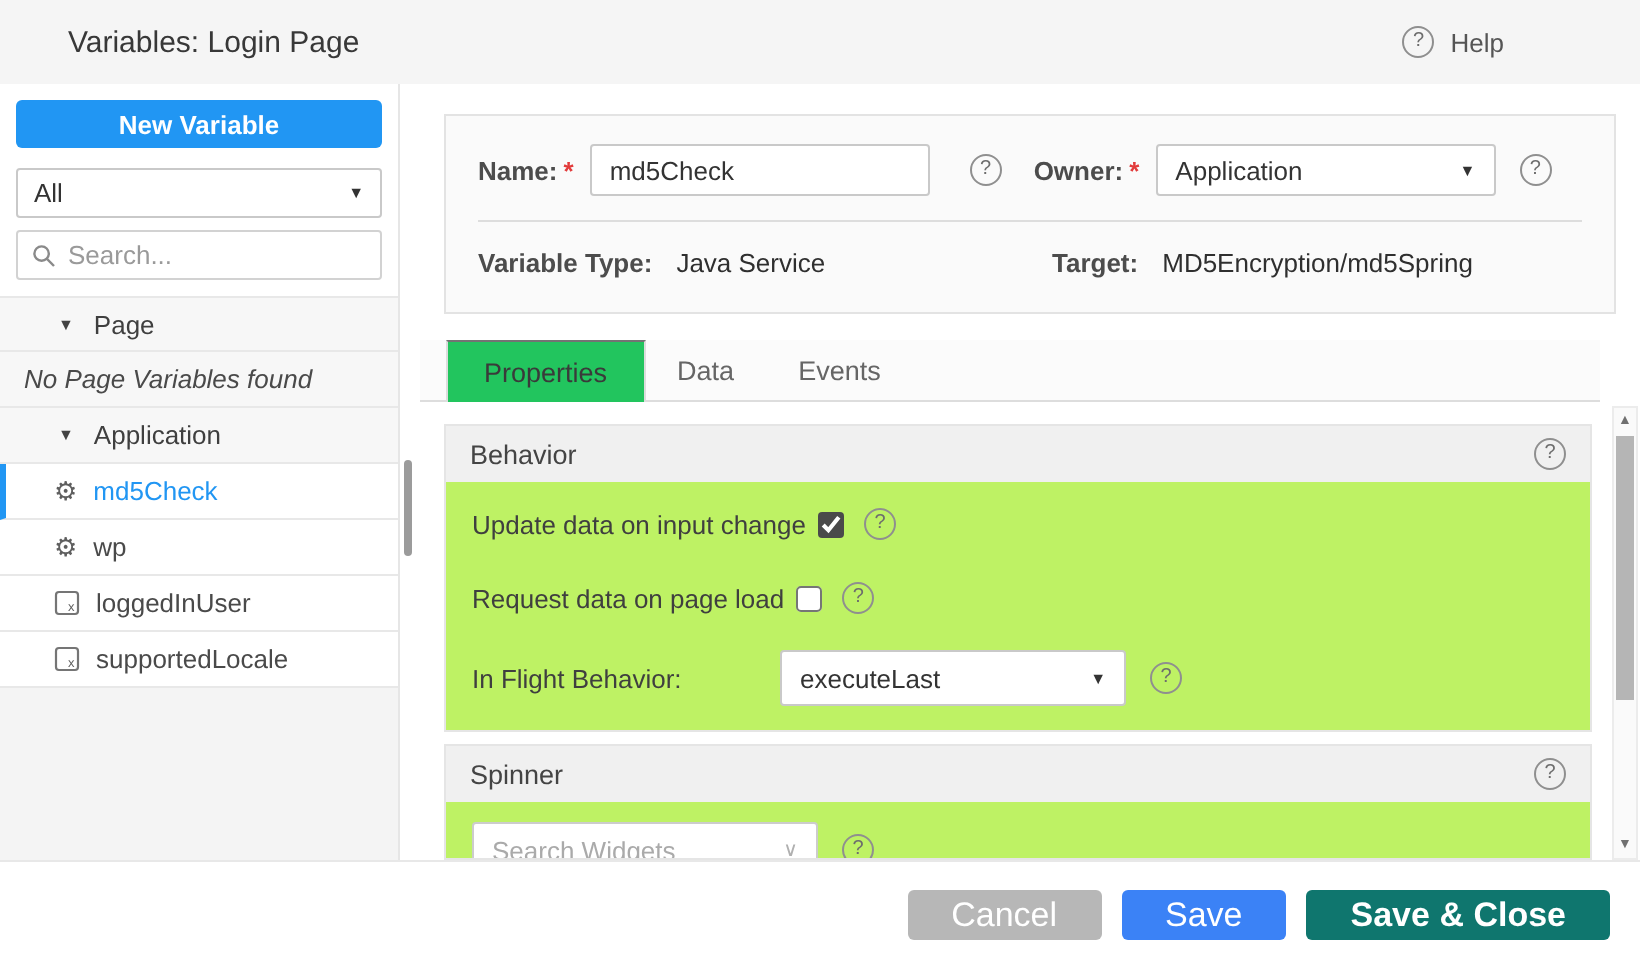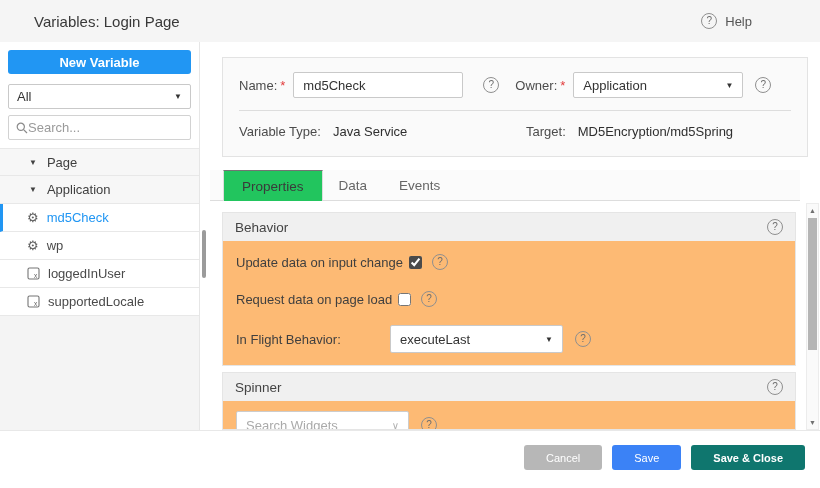--- a/index.html
+++ b/index.html
@@ -23,21 +23,21 @@
              border-right:1px solid #e6e6e6; display:flex; flex-direction:column; }
   .side-controls { padding:8px 8px 0 8px; }
   .new-var-btn { display:block; width:100%; height:24px; background:#2196f3; color:#fff;
                  border:none; border-radius:3px; font-size:13px; font-weight:bold;
                  font-family:inherit; cursor:pointer; }
   .filter-select { margin-top:10px; height:25px; border:1px solid #c9c9c9; border-radius:2px;
                    background:#fff; display:flex; align-items:center; padding:0 8px;
                    justify-content:space-between; cursor:pointer; color:#333; }
   .caret { font-size:8px; color:#333; }
   .search-box { margin-top:6px; height:25px; border:1px solid #d2d2d2; border-radius:2px;
-                background:#fff; display:flex; align-items:center; padding:0 7px; }
+                background:#fff; display:flex; align-items:center; padding:0 7px; gap:6px; }
   .search-box input { border:none; outline:none; flex:1; font-family:inherit; font-size:13px;
                       color:#555; background:transparent; min-width:0; }
   .search-box input::placeholder { color:#9a9a9a; }
 
   .tree { margin-top:8px; }
   .tree-row { height:28px; display:flex; align-items:center; border-bottom:1px solid #e8e8e8;
               font-size:13px; }
   .tree-row.first { border-top:1px solid #e8e8e8; }
   .tree-group { background:#f7f7f7; padding-left:29px; gap:10px; color:#3f3f3f; cursor:pointer; }
   .tree-arrow { font-size:8px; color:#424242; }
@@ -46,21 +46,21 @@
   .tree-item.selected { border-left:3px solid #2196f3; padding-left:24px; color:#2196f3; }
   .gear-glyph { font-size:13px; color:#5f5f5f; line-height:1; }
   .side-filler { flex:1; background:#f4f4f4; }
   .side-thumb { position:absolute; left:202px; top:230px; width:4px; height:48px;
                 background:#9b9b9b; border-radius:2px; }
 
   
   .summary-card { position:absolute; left:222px; top:57px; width:586px; height:100px;
                   background:#fafafa; border:1px solid #e3e3e3; }
   .card-row1 { display:flex; align-items:center; padding:14px 16px 0 16px; }
-  .fld-label { color:#4c4c4c; white-space:nowrap; }
+  .fld-label { color:#4c4c4c; white-space:nowrap;font-weight:bold; }
   .req { color:#e23b3b; margin-left:3px; }
   .name-input { width:170px; height:26px; border:1px solid #c9c9c9; border-radius:2px;
                 padding:0 9px; font-family:inherit; font-size:13px; color:#333;
                 margin-left:8px; background:#fff; }
   .sel-box { height:26px; border:1px solid #c9c9c9; border-radius:2px; background:#fff;
              display:flex; align-items:center; justify-content:space-between;
              padding:0 9px; cursor:pointer; color:#333; }
   .owner-sel { width:170px; margin-left:8px; }
   .card-divider { border-top:1px solid #ddd; margin:12px 16px 0 16px; }
   .card-row2 { display:flex; align-items:center; padding:13px 16px 0 16px; }
@@ -71,21 +71,21 @@
   
   .tab-bar { position:absolute; left:210px; top:170px; width:590px; height:31px;
              background:#fbfbfb; border-bottom:1px solid #ddd; display:flex; align-items:stretch; }
   .tab { display:flex; align-items:center; padding:0 16px; color:#666; font-size:13.5px;
          cursor:pointer; }
   .tab.active { margin-left:13px; background:#22c55e; border-left:1px solid #ddd;
                 border-right:1px solid #ddd; border-top:1px solid #737373;
                 margin-bottom:-1px; color:#3a3a3a; padding:0 18px; z-index:1; }
 
   
-  .section { position:absolute; left:222px; width:574px; background:#fdba74;
+  .section { position:absolute; left:222px; width:574px; background:#bef264;
              border:1px solid #e5e5e5; }
   .sec-behavior { top:212px; }
   .sec-spinner { top:372px; height:58px; overflow:hidden; }
   .sec-hdr { height:28px; background:#f0f0f0; display:flex; align-items:center;
              padding:0 12px; color:#444; font-size:13.5px; }
   .sec-hdr .help-icon { margin-left:auto; }
   .sec-body { padding:10px 0 6px 0; }
   .prop-row { display:flex; align-items:center; padding:0 13px; margin-bottom:15px;
               min-height:22px; }
   .prop-row:last-child { margin-bottom:6px; }
@@ -108,21 +108,21 @@
   .arrow-up { top:3px; }
   .arrow-down { bottom:3px; }
   .scroll-thumb { position:absolute; left:1px; right:1px; top:14px; height:132px;
                   background:#b5b5b5; cursor:pointer; }
 
   
   .ftr { position:absolute; left:0; top:430px; width:820px; height:58px; background:#fff;
          border-top:1px solid #e8e8e8; display:flex; align-items:center;
          justify-content:flex-end; gap:10px; padding:4px 15px 8px 0; }
   .btn { height:25px; padding:0 22px; border:none; border-radius:3px; color:#fff;
-         font-size:11px; font-family:inherit; cursor:pointer; }
+         font-size:17px; font-family:inherit; cursor:pointer; }
   .btn-cancel { background:#b7b7b7; }
   .btn-save { background:#3b82f6; }
   .btn-primary { background:#0f766e; font-weight:bold; }
 </style>
 </head>
 <body>
 
 <div class="app">
 
   <div class="hdr">
@@ -147,20 +147,21 @@
         </svg>
         <input type="text" placeholder="Search..." style="">
       </div>
     </div>
 
     <div class="tree">
       <div class="tree-row tree-group first">
         <span class="tree-arrow">▼</span>
         <span>Page</span>
       </div>
+      <div class="tree-row tree-empty">No Page Variables found</div>
       <div class="tree-row tree-group">
         <span class="tree-arrow">▼</span>
         <span>Application</span>
       </div>
 
       <div class="tree-row tree-item selected">
         <span class="gear-glyph">⚙</span>
         <span>md5Check</span>
       </div>
       <div class="tree-row tree-item">

